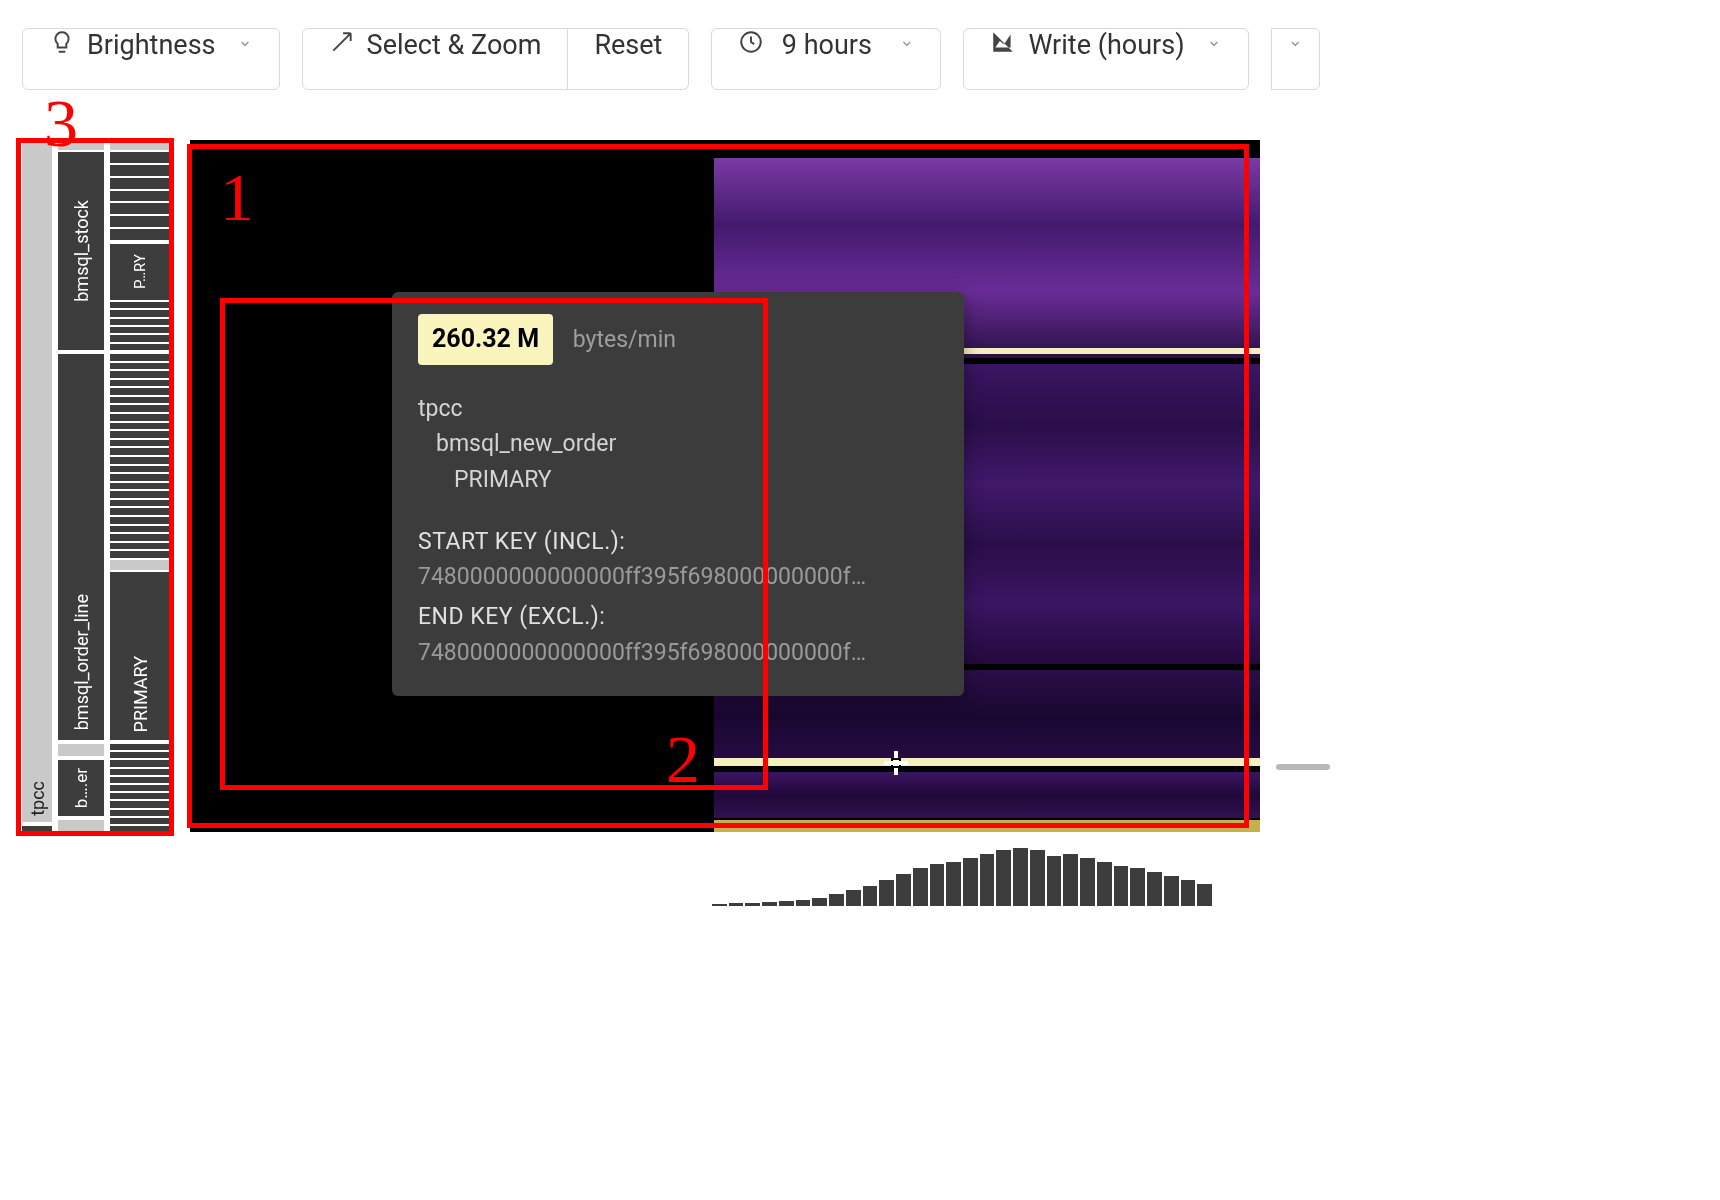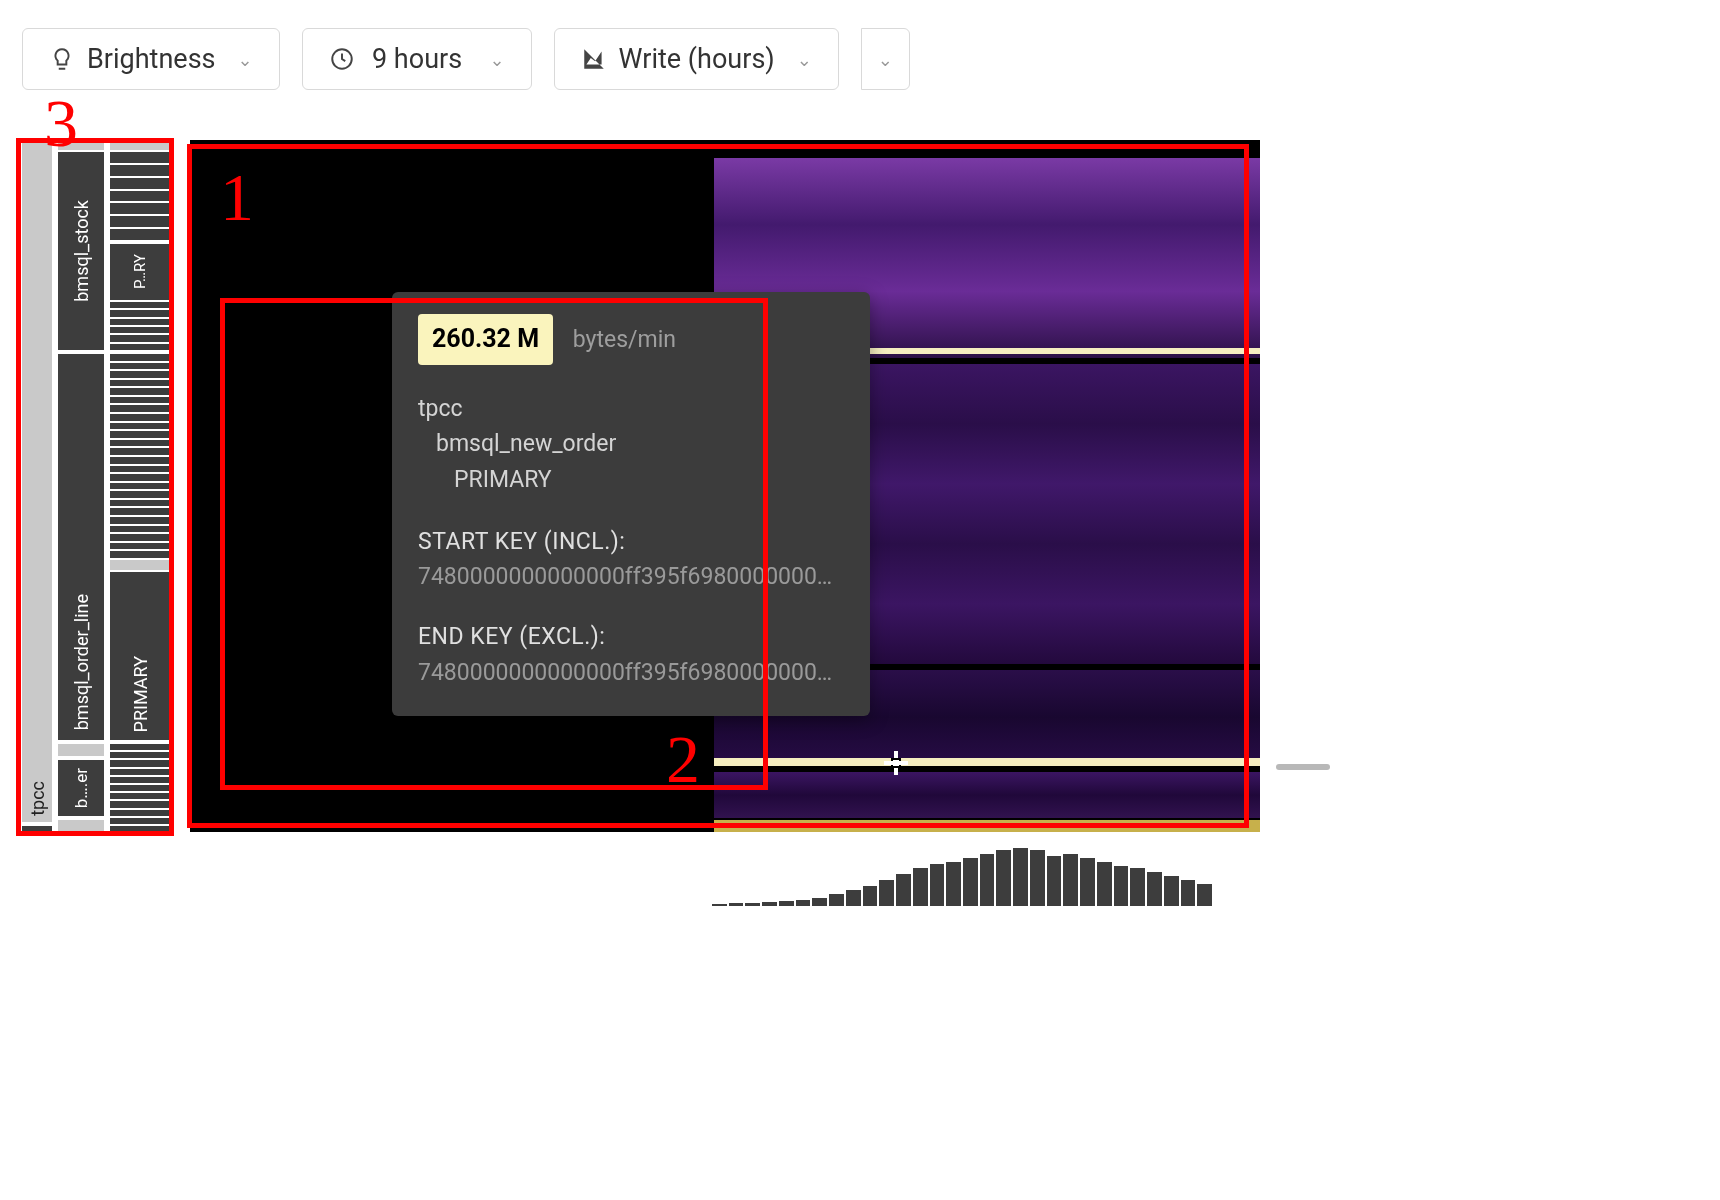--- a/index.html
+++ b/index.html
@@ -19,21 +19,20 @@
     padding: 28px 22px 20px 22px;
     align-items: center;
   }
   .btn-group { display: flex; }
   .btn {
     height: 62px;
     padding: 0 26px;
     border: 1px solid #d9d9d9;
     background: #fff;
     display: flex;
-    align-items: center;
     gap: 12px;
     font-size: 27px;
     color: #333;
     cursor: pointer;
     white-space: nowrap;
   }
   .btn-group .btn { border-radius: 0; }
   .btn-group .btn:first-child { border-radius: 6px 0 0 6px; }
   .btn-group .btn:last-child  { border-radius: 0 6px 6px 0; }
   .btn-group .btn + .btn { border-left: none; }
@@ -135,21 +134,21 @@
     height: 6px;
     background:#b8b8b8;
     border-radius:3px;
   }
 
   
   .tooltip {
     position:absolute;
     left: 202px;
     top: 152px;
-    width: 478px;
+    width: 572px;
     background: #3c3c3c;
     border-radius: 6px;
     padding: 22px 26px 26px 26px;
     color:#c8c8c8;
     font-size: 23px;
     line-height: 1.55;
     box-shadow: 0 4px 18px rgba(0,0,0,.35);
   }
   .tooltip .badge {
     display:inline-block;
@@ -219,20 +218,31 @@
 <div class="toolbar">
 
   <div class="btn single wide">
     <svg viewBox="0 0 24 24">
         <path d="M9 21h6M10 17h4M12 3a6 6 0 00-4 10.5V17h8v-3.5A6 6 0 0012 3z"></path>
       </svg>
     <span>Brightness</span>
     <span class="chev">⌄</span>
   </div>
 
+  <div class="btn-group">
+    <div class="btn">
+      <svg viewBox="0 0 24 24">
+          <path d="M4 20L20 4M20 4h-7M20 4v7"></path>
+        </svg>
+      <span>Select &amp; Zoom</span>
+    </div>
+    <div class="btn">
+      <span>Reset</span>
+    </div>
+  </div>
 
   <div class="btn single wide">
     <svg viewBox="0 0 24 24">
         <circle cx="12" cy="12" r="9"></circle>
         <path d="M12 7v5l3 2"></path>
       </svg>
     <span>9 hours</span>
     <span class="chev">⌄</span>
   </div>
 
@@ -363,21 +373,21 @@
         <span class="badge">260.32 M</span>
         <span class="unit">bytes/min</span>
       </div>
       <div class="tree">
         <div>tpcc</div>
         <div>bmsql_new_order</div>
         <div>PRIMARY</div>
       </div>
       <div class="klabel">START KEY (INCL.):</div>
       <div class="kval">7480000000000000ff395f698000000000f…</div>
-      <div class="klabel" style="margin-top:24px">END KEY (EXCL.):</div>
+      <div class="klabel" style="margin-top:4px">END KEY (EXCL.):</div>
       <div class="kval">7480000000000000ff395f698000000000f…</div>
     </div>
 
     <div class="crosshair">
         <div class="sq"></div>
       </div>
   </div>
 
   <div class="right-scroll"></div>
 

